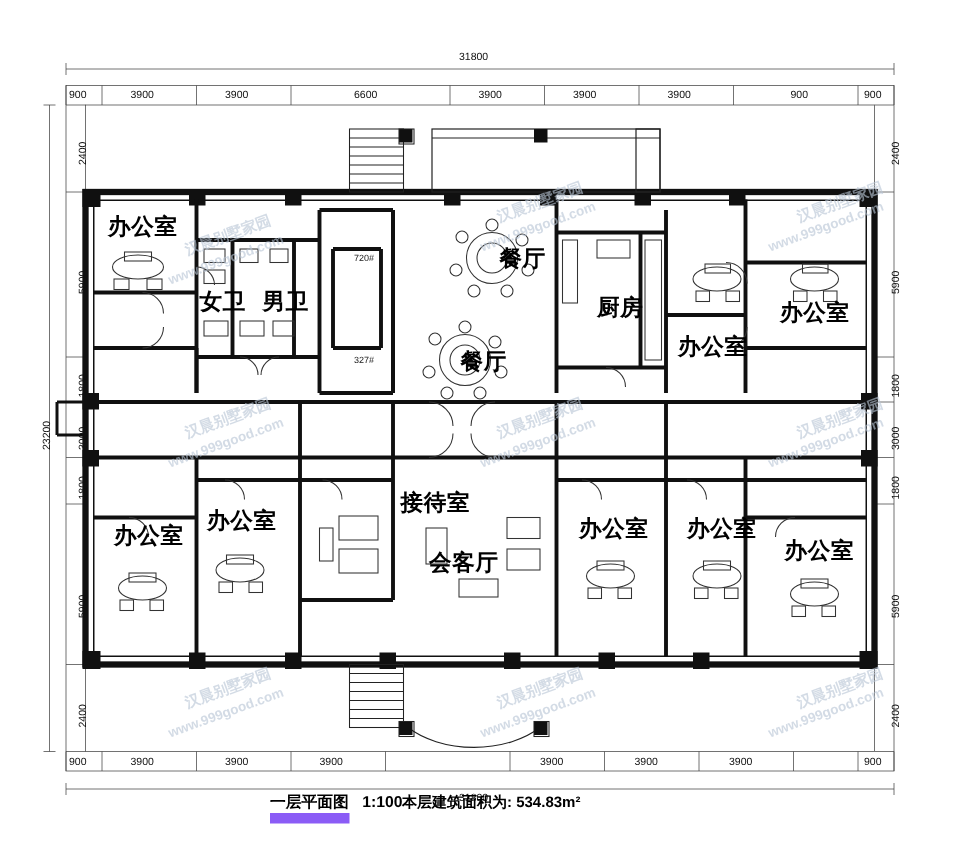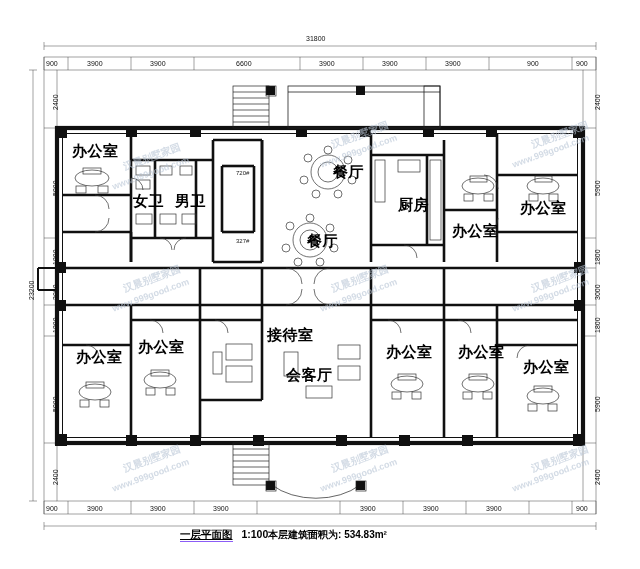--- a/index.html
+++ b/index.html
@@ -19,21 +19,21 @@
   .roomtxt{
     position:absolute;font-size:15px;color:#000;font-weight:bold;
     white-space:nowrap;letter-spacing:0.5px;
   }
   .smalltxt{
     position:absolute;font-size:6px;color:#222;white-space:nowrap;
   }
   .caption{
     position:absolute;font-size:10.5px;font-weight:bold;white-space:nowrap;
   }
-  .caption .u{border-bottom:1px solid #8b5cf6;padding-bottom:1px;text-decoration:underline;}
+  .caption .u{border-bottom:7px solid #8b5cf6;padding-bottom:1px;}
   .areatxt{
     position:absolute;font-size:10px;font-weight:bold;white-space:nowrap;
   }
 
   .wm{
     position:absolute;color:#b9c6d6;opacity:.62;font-weight:bold;
     font-size:9px;white-space:nowrap;pointer-events:none;
     transform-origin:center center;transform:rotate(-20deg);
   }
   .wm.big{font-size:10px;}

